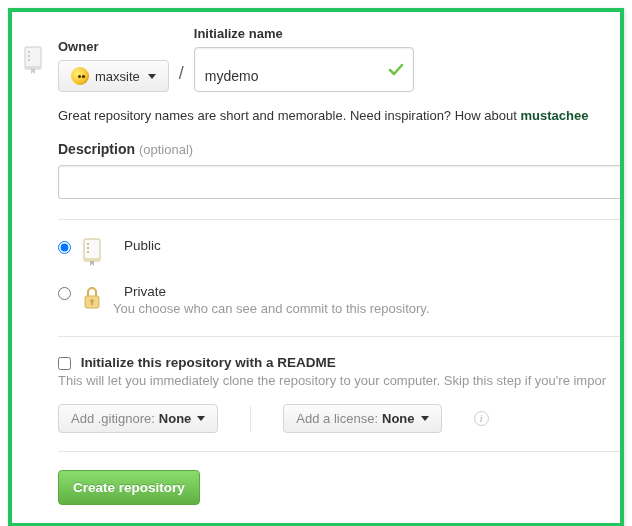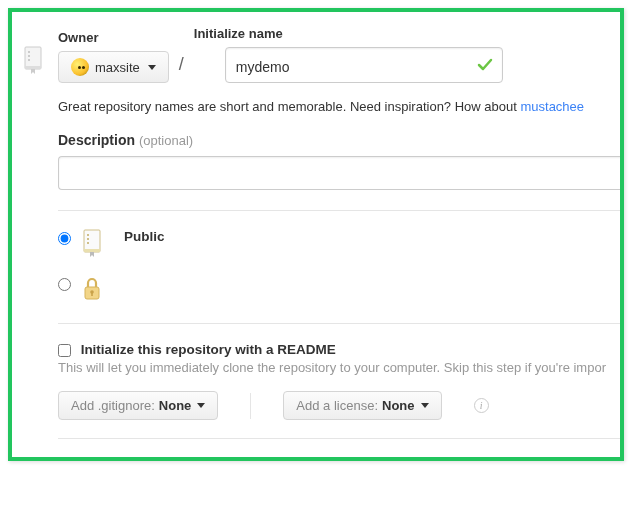--- a/index.html
+++ b/index.html
@@ -7,32 +7,32 @@
   .panel { border: 4px solid #22c55e; box-shadow: 1px 1px 4px rgba(0,0,0,0.15); padding: 14px 0 18px 46px; position: relative; overflow: hidden; }
   .side-icon { position: absolute; left: 10px; top: 34px; }
   .row-top { display: flex; align-items: flex-end; gap: 0; }
   .field-block label { display:block; font-weight: bold; font-size: 13px; margin-bottom: 6px; color:#333; }
   .owner-btn { display:flex; align-items:center; gap:6px; background: linear-gradient(#fcfcfc,#eee); border:1px solid #d5d5d5; border-radius:4px; padding:6px 12px; font-size:13px; color:#333; font-weight:normal; cursor:pointer; }
   .owner-btn .avatar { width:18px; height:18px; border-radius:50%; background: radial-gradient(circle at 35% 35%, #fff176 0%, #fbc02d 60%, #8d6e00 100%); display:inline-flex; align-items:center; justify-content:center; font-size:9px; }
   .owner-btn .avatar::before { content:""; width:3px; height:3px; background:#3a2b00; border-radius:50%; margin-right:2px; box-shadow: 4px 0 0 #3a2b00; }
   .caret { display:inline-block; width:0; height:0; border-left:4px solid transparent; border-right:4px solid transparent; border-top:5px solid #333; margin-left:2px; }
   .slash { padding: 0 10px 8px 10px; font-size:18px; color:#666; }
   .repo-name-wrap { position: relative; }
-  .repo-name { width: 278px; padding:11px 32px 7px 10px; border:1px solid #ccc; border-radius:4px; font-size:14px; color:#333; box-shadow: inset 0 1px 2px rgba(0,0,0,0.07); margin-left: 31px; }
+  .repo-name { width: 220px; padding:20px 32px 7px 10px; border:1px solid #ccc; border-radius:4px; font-size:14px; color:#333; box-shadow: inset 0 1px 2px rgba(0,0,0,0.07); }
   .check { position:absolute; right:10px; top:50%; transform:translateY(-50%); color:#6cc644; }
   .hint { margin-top:16px; font-size:13px; color:#333; white-space: nowrap; }
-  .hint .suggest { color:#3b82f6; font-weight:normal;text-align:right; }
+  .hint .suggest { color:#14532d; font-weight:bold;text-align:right; }
   .desc-label { margin-top:18px; font-size:14px; }
   .desc-label b { font-weight:bold; }
   .desc-label .opt { color:#999; font-weight:normal; font-size:13px;text-align:center; }
   .desc-input { margin-top:8px; width: 620px; max-width: none; padding:8px 10px; border:1px solid #ccc; border-radius:4px 0 0 4px; border-right:none; font-size:14px; box-shadow: inset 0 1px 2px rgba(0,0,0,0.07); }
   hr.sep { border:none; border-top:1px solid #e5e5e5; margin: 20px 0 0 0; width: 620px; }
   .vis-row { display:flex; align-items:flex-start; margin-top:18px; gap:10px; }
   .vis-row input[type=radio] { margin-top:3px; }
-  .vis-texts .title { font-weight:bold; font-size:13.5px; color:#333;padding-left:11px; }
+  .vis-texts .title { font-weight:normal; font-size:13.5px; color:#333;padding-left:11px; }
   .vis-texts .sub { color:#999; font-size:13px; margin-top:2px; }
   .init-row { margin-top:0; padding-top:18px; }
   .init-row input[type=checkbox] { margin-right:6px; vertical-align:middle; }
   .init-title { font-weight:bold; font-size:13.5px; color:#333; display:inline;text-align:right; }
   .init-sub { color:#999; font-size:13px; margin-top:3px; white-space:nowrap; }
   .dropdown-row { margin-top:16px; display:flex; align-items:center; gap:32px; }
   .pill-btn { background: linear-gradient(#fcfcfc,#eee); border:1px solid #d5d5d5; border-radius:4px; padding:6px 12px; font-size:13px; color:#888; cursor:pointer; display:flex; align-items:center; gap:4px; }
   .pill-btn b { color:#333; font-weight:bold; }
   .vdiv { width:1px; height:26px; background:#e5e5e5; }
   .info-icon { width:15px; height:15px; border:1px solid #ccc; border-radius:50%; display:inline-flex; align-items:center; justify-content:center; font-size:10px; color:#aaa; font-style:italic; font-family: Georgia, serif; }
@@ -114,20 +114,24 @@
   <div class="vis-row">
     <input type="radio" name="vis" style="">
     <span>
       <svg width="22" height="28" viewBox="0 0 22 28" class="private-lock">
         <path class="shackle" d="M7 12 V8 a4 4 0 0 1 8 0 V12"></path>
         <rect x="4" y="12" width="14" height="12" rx="2" fill="#f2d588" stroke="#d6b35a"></rect>
         <circle cx="11" cy="17" r="1.8" fill="#c9a24a"></circle>
         <rect x="10.2" y="17" width="1.6" height="4" fill="#c9a24a"></rect>
       </svg>
     </span>
+    <div class="vis-texts">
+      <div class="title">Private</div>
+      <div class="sub">You choose who can see and commit to this repository.</div>
+    </div>
   </div>
 
   <hr class="sep">
 
   <div class="init-row">
     <div>
       <input type="checkbox" style="">
       <span class="init-title">Initialize this repository with a README</span>
     </div>
     <div class="init-sub">This will let you immediately clone the repository to your computer. Skip this step if you're impor</div>
@@ -143,14 +147,15 @@
     <button class="pill-btn">
       <span>Add a license: </span>
         <b>None</b>
       <span class="caret"></span>
     </button>
     <span class="info-icon">i</span>
   </div>
 
   <hr class="sep2">
 
+  <button class="create-btn">Create repository</button>
 
 </div>
 
 </body></html>

